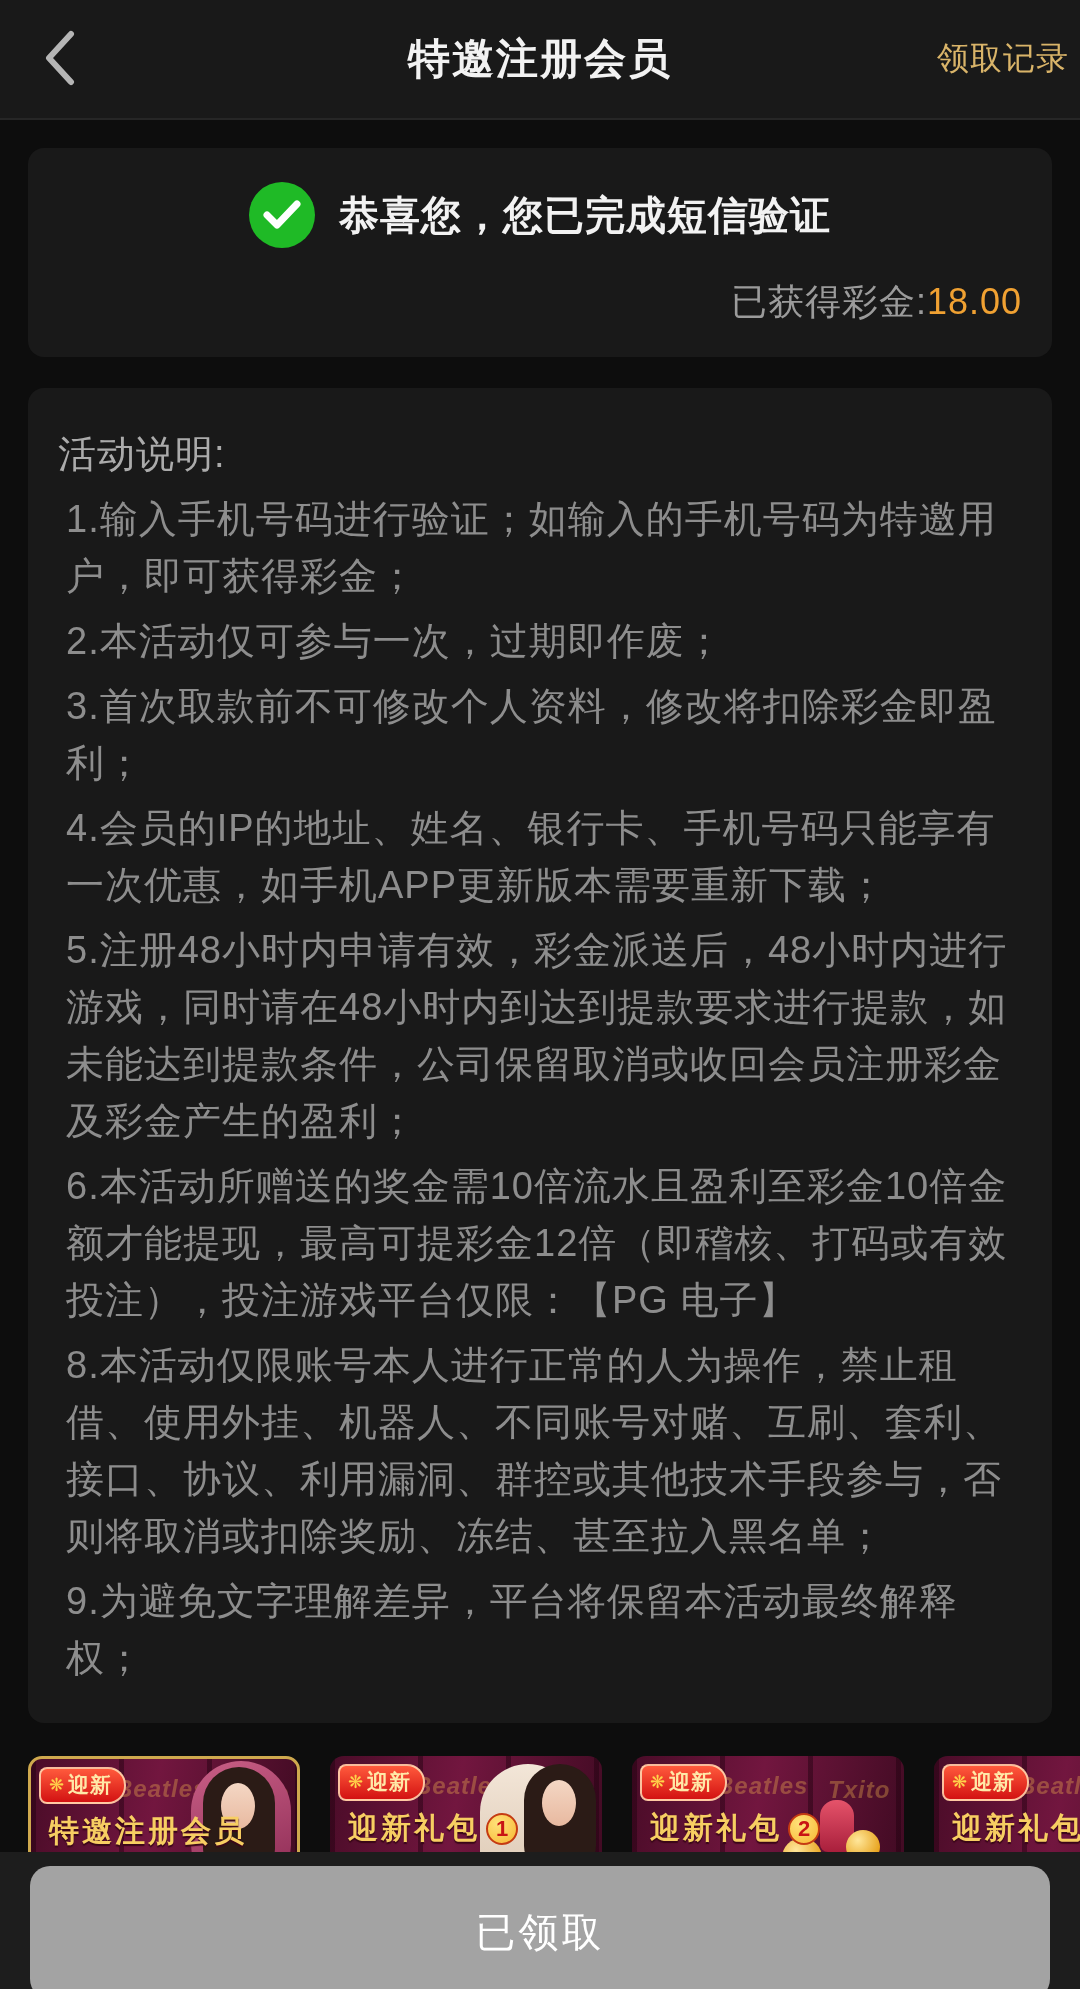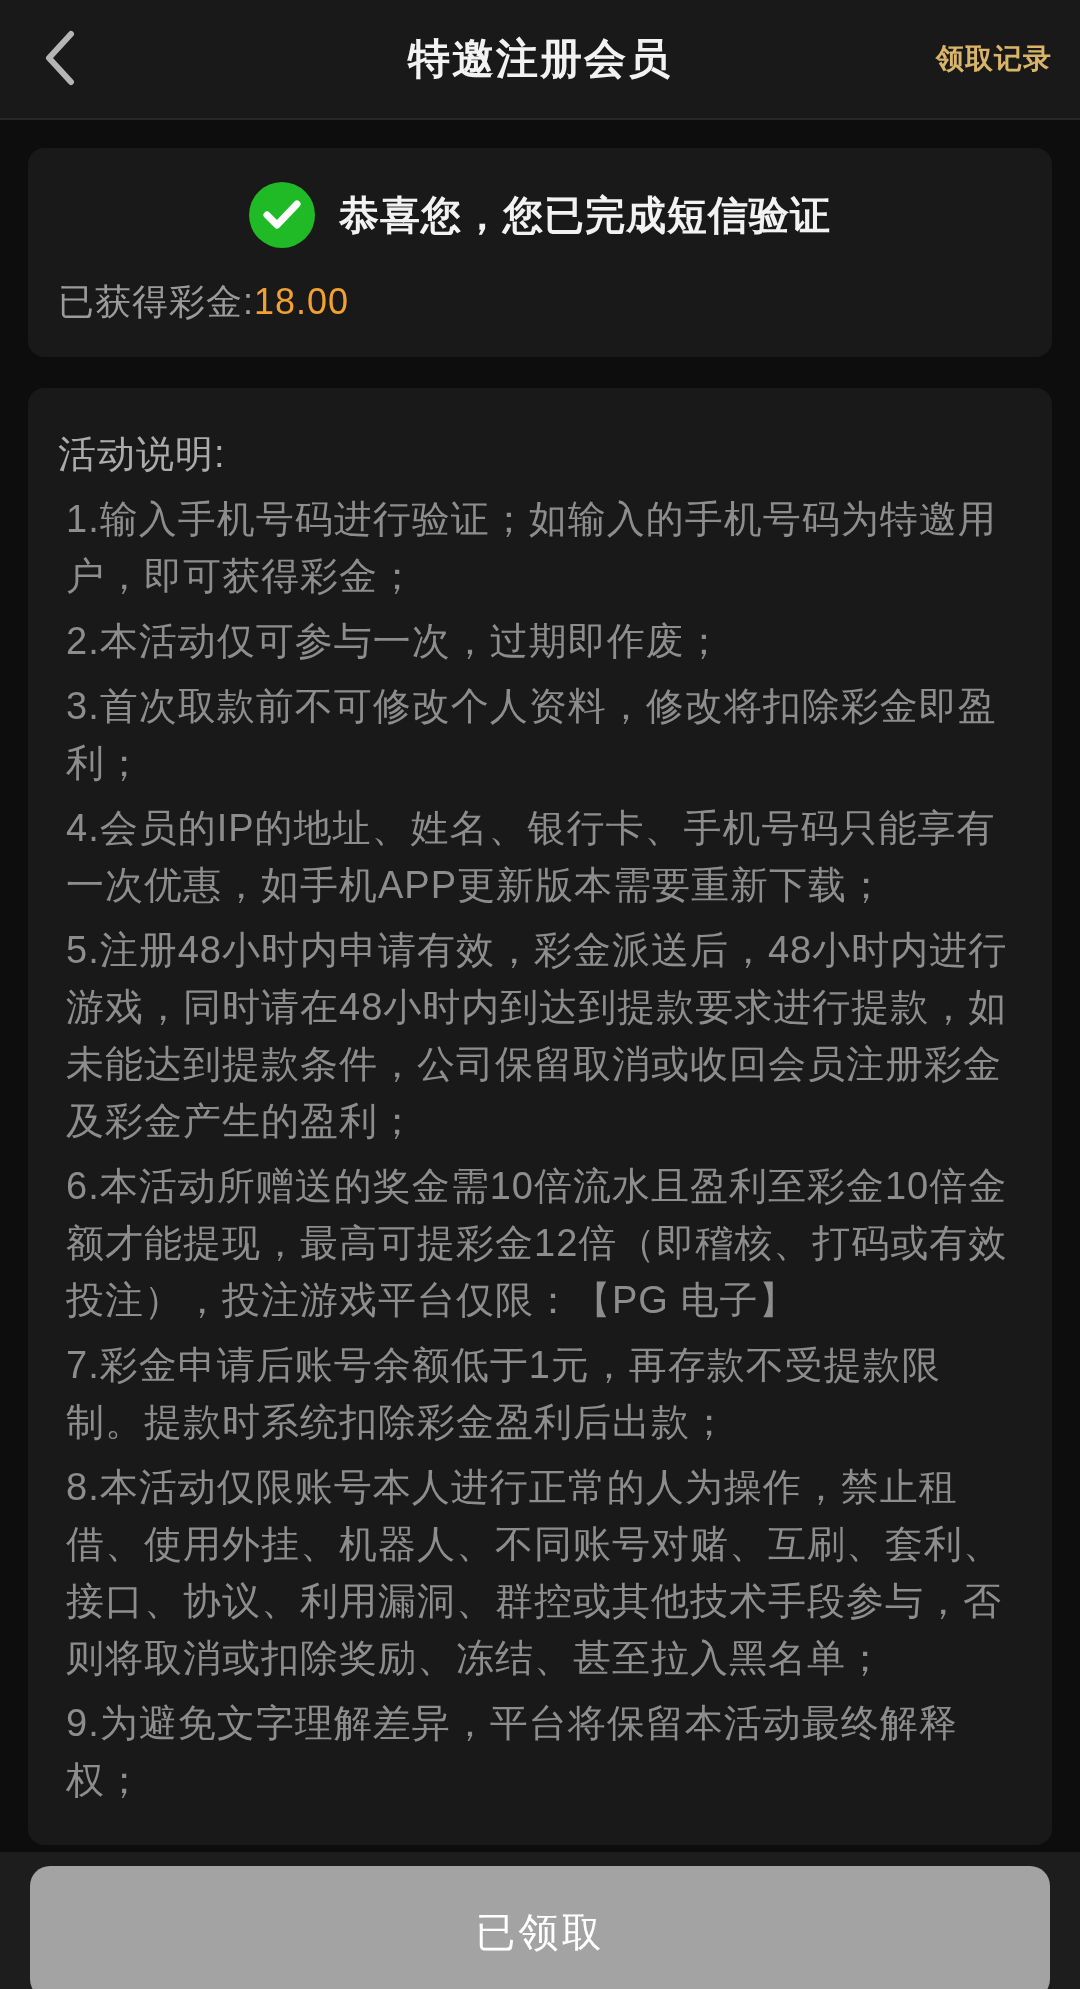--- a/index.html
+++ b/index.html
@@ -19,39 +19,39 @@
   .back{
     position:absolute;left:30px;top:26px;width:60px;height:64px;
     display:flex;align-items:center;justify-content:center;cursor:pointer;
   }
   .title{
     position:absolute;left:0;right:0;top:0;height:118px;
     display:flex;align-items:center;justify-content:center;
     color:#f2f2f2;font-size:42px;font-weight:bold;letter-spacing:2px;
   }
   .action{
-    position:absolute;right:28px;top:0;height:118px;
+    position:absolute;right:11px;top:0;height:118px;
     display:flex;align-items:center;
-    color:#d9b469;font-size:28px;letter-spacing:1px;cursor:pointer;font-weight:bold;
+    color:#d9b469;font-size:32px;letter-spacing:1px;cursor:pointer;
   }
 
   
   .card{
     margin:0 28px;background:#191919;border-radius:16px;box-sizing:border-box;
   }
   .success-card{margin-top:28px;padding:34px 30px 30px;}
   .check-row{
     display:flex;align-items:center;justify-content:center;gap:24px;
   }
   .check-circle{
     width:66px;height:66px;border-radius:50%;background:#1fba26;
     display:flex;align-items:center;justify-content:center;flex:0 0 auto;
   }
   .msg{color:#f2f2f2;font-size:40px;font-weight:bold;letter-spacing:1px;}
-  .bonus-line{margin-top:30px;font-size:36px;color:#9b9b9b;letter-spacing:1px;}
+  .bonus-line{margin-top:30px;font-size:36px;color:#9b9b9b;letter-spacing:1px;text-align:right;}
   .bonus-line .amount{color:#f0a132;}
 
   .rules-card{margin-top:31px;padding:38px 30px 28px;}
   .rules-title{
     margin:0;color:#ababab;font-size:38px;font-weight:normal;line-height:57px;letter-spacing:1px;
   }
   .rule{
     margin:8px;color:#8d8d8d;font-size:38px;line-height:57px;letter-spacing:1px;
     word-break:break-all;
   }
@@ -156,21 +156,20 @@
     </section>
 
     <section class="card rules-card">
       <p class="rules-title">活动说明:</p>
       <p class="rule">1.输入手机号码进行验证；如输入的手机号码为特邀用户，即可获得彩金；</p>
       <p class="rule">2.本活动仅可参与一次，过期即作废；</p>
       <p class="rule">3.首次取款前不可修改个人资料，修改将扣除彩金即盈利；</p>
       <p class="rule">4.会员的IP的地址、姓名、银行卡、手机号码只能享有一次优惠，如手机APP更新版本需要重新下载；</p>
       <p class="rule">5.注册48小时内申请有效，彩金派送后，48小时内进行游戏，同时请在48小时内到达到提款要求进行提款，如未能达到提款条件，公司保留取消或收回会员注册彩金及彩金产生的盈利；</p>
       <p class="rule">6.本活动所赠送的奖金需10倍流水且盈利至彩金10倍金额才能提现，最高可提彩金12倍（即稽核、打码或有效投注），投注游戏平台仅限：【PG 电子】</p>
-      <p class="rule">7.彩金申请后账号余额低于1元，再存款不受提款限制。提款时系统扣除彩金盈利后出款；</p>
       <p class="rule">8.本活动仅限账号本人进行正常的人为操作，禁止租借、使用外挂、机器人、不同账号对赌、互刷、套利、接口、协议、利用漏洞、群控或其他技术手段参与，否则将取消或扣除奖励、冻结、甚至拉入黑名单；</p>
       <p class="rule">9.为避免文字理解差异，平台将保留本活动最终解释权；</p>
     </section>
 
     <div class="thumbs">
 
       <div class="thumb selected">
         <span class="badge">
             <i class="spark">❋</i>
             <b>迎新</b>

